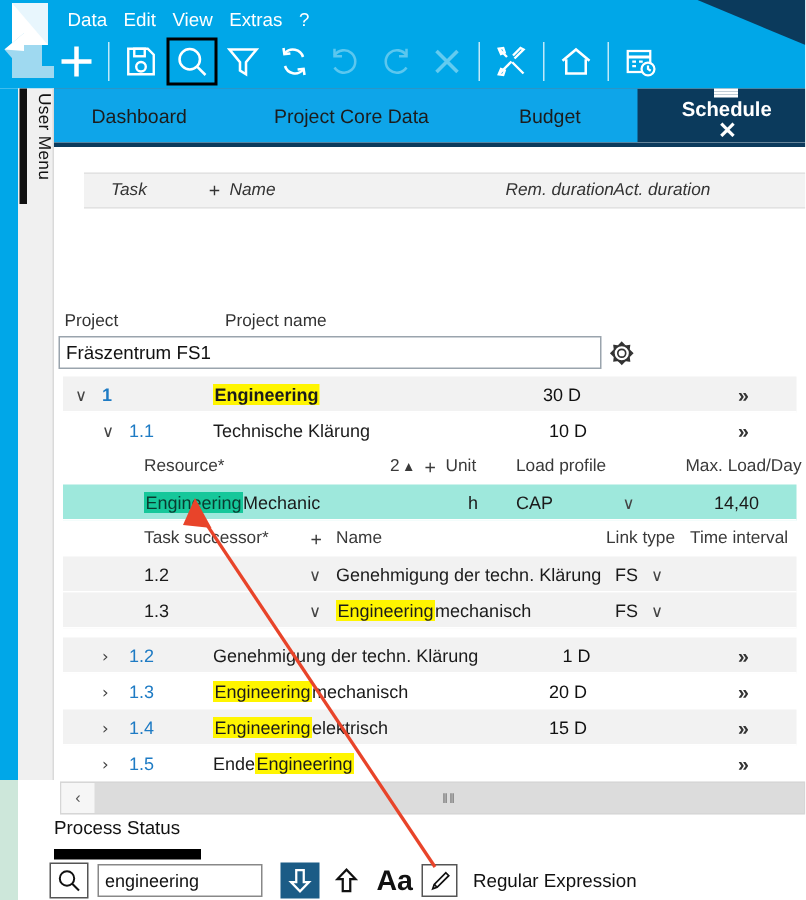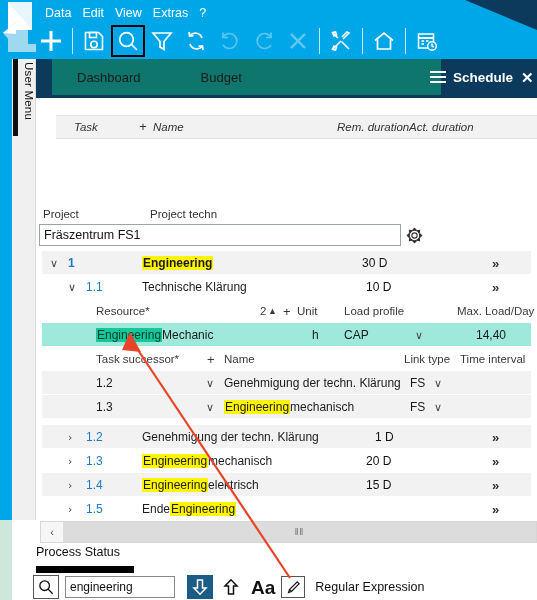--- a/index.html
+++ b/index.html
@@ -97,40 +97,41 @@
     white-space: nowrap;
   }
 
   
   .tabzone {
     position: absolute; left: 36px; top: 59px;
     width: 501px; height: 36px;
     background: #0B3A5C;
   }
   .tabstrip {
-    position: absolute; left: 16px; top: 0;
+    position: absolute; left: 0; top: 0;
     width: 389px; height: 36px;
-    background: #0f766e;
+    background: #0ea5e9;
     display: flex; align-items: center;
   }
   .tab {
     flex: 0 0 auto;
     font-size: 13px;
     color: #1c1c1c;
     cursor: default;
     white-space: nowrap;
   }
   .tab.t0 { margin-left: 25px; }
   .tab.t1 { margin-left: 58px; }
   .tab.t2 { margin-left: 60px; }
   .active-tab-wrap {
     position: absolute; left: 389px; top: 0;
     width: 112px; height: 36px;
     display: flex; align-items: center;
     color: #ffffff;
+    flex-direction: column;
   }
   .hamburger {
     width: 16px; height: 12px; margin-left: 5px;
     display: flex; flex-direction: column; justify-content: space-between;
   }
   .hamburger i { display: block; height: 2px; background: #fff; }
   .active-tab-label {
     font-size: 13.5px; font-weight: bold;
     margin-left: 7px; white-space: nowrap;
   }
@@ -390,20 +391,21 @@
 
   <div class="left-strip"></div>
   <div class="left-strip-low"></div>
   <div class="usermenu"></div>
   <div class="usermenu-bar"></div>
   <div class="usermenu-label">User Menu</div>
 
   <div class="tabzone">
     <div class="tabstrip">
       <span class="tab t0">Dashboard</span>
+      <span class="tab t1">Project Core Data</span>
       <span class="tab t2">Budget</span>
     </div>
     <div class="active-tab-wrap">
       <span class="hamburger">
           <i></i>
           <i></i>
           <i></i>
         </span>
       <span class="active-tab-label">Schedule</span>
       <span class="tab-close">✕</span>
@@ -415,21 +417,21 @@
     <div class="grid-head">
       <span class="gh c-task">Task</span>
       <span class="gh c-plus">+</span>
       <span class="gh c-name">Name</span>
       <span class="gh c-rem">Rem. duration</span>
       <span class="gh c-act">Act. duration</span>
     </div>
 
     <div class="proj-labels">
       <span class="pl a">Project</span>
-      <span class="pl b">Project techn</span>
+      <span class="pl b">Project name</span>
     </div>
 
     <div class="proj-row">
       <div class="proj-name">Fräszentrum FS1</div>
       <div class="proj-gear">
         <svg width="17" height="17" viewBox="0 0 20 20" fill="none" stroke="#333" stroke-width="1.3">
           <circle cx="10" cy="10" r="3.1"></circle>
           <path d="M10 1.6 L11.6 3.2 H8.4 Z M10 18.4 L8.4 16.8 H11.6 Z
                    M1.6 10 L3.2 8.4 V11.6 Z M18.4 10 L16.8 11.6 V8.4 Z
                    M4 4 L6.3 4.3 L4.3 6.3 Z M16 16 L13.7 15.7 L15.7 13.7 Z

